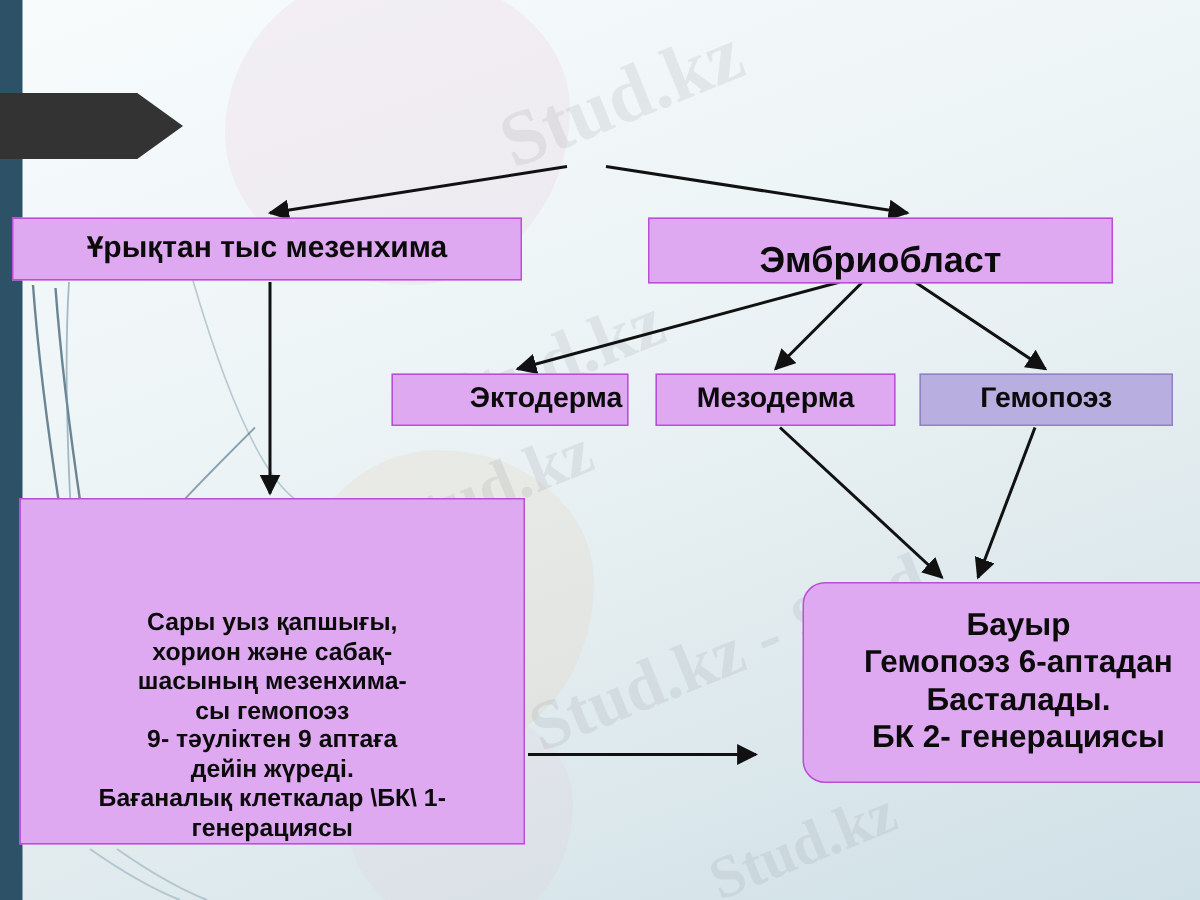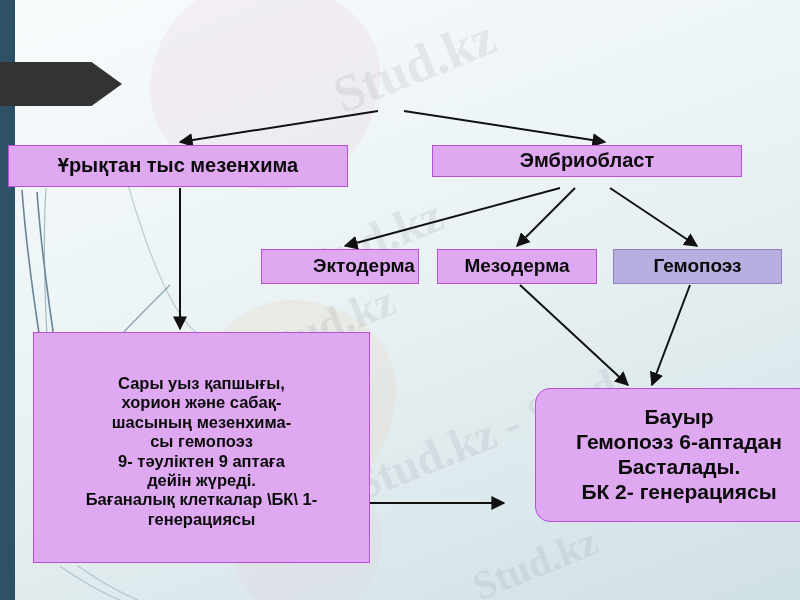--- a/index.html
+++ b/index.html
@@ -90,22 +90,23 @@
     width: 120px; height: 36px;
     font-size: 20px;
   }
   #node-mezenkhima {
     left: 8px; top: 145px;
     width: 340px; height: 42px;
     font-size: 20px;
   }
   #node-embrioblast {
     left: 432px; top: 145px;
-    width: 310px; height: 32px;
-    font-size: 20px;
+    width: 310px; height: 44px;
+    font-size: 24px;
+    align-items: flex-end;
   }
   #node-ektoderma {
     left: 261px; top: 249px;
     width: 158px; height: 35px;
     font-size: 19px;
     padding-left: 48px;
   }
   #node-mezoderma {
     left: 437px; top: 249px;
     width: 160px; height: 35px;
@@ -116,23 +117,22 @@
     left: 613px; top: 249px;
     width: 169px; height: 35px;
     font-size: 19px;
     background: #b8aee0;
     border-color: #8f83c4;
   }
   #node-yolksac {
     left: 13px; top: 332px;
     width: 337px; height: 231px;
     font-size: 16.5px;
-    align-items: center;
+    align-items: flex-end;
     padding-top: 8px;
-    margin-left: 20px;
   }
   #node-yolksac .txt { width: 100%; }
   #node-bauyr {
     left: 535px; top: 388px;
     width: 288px; height: 134px;
     font-size: 21px;
     border-radius: 15px;
   }
   .node .txt { display: block; white-space: pre-line; }
 

